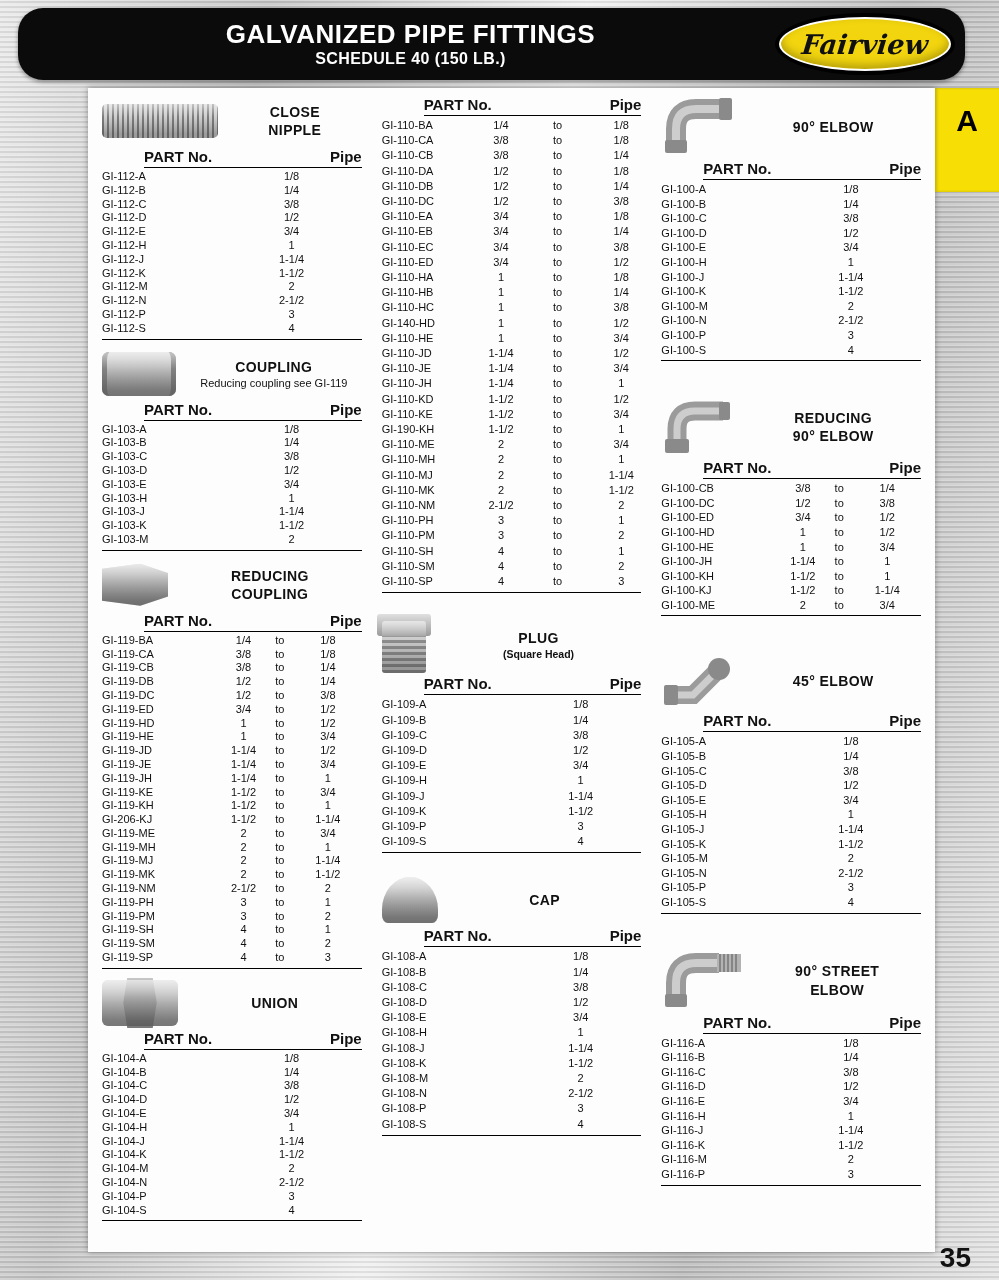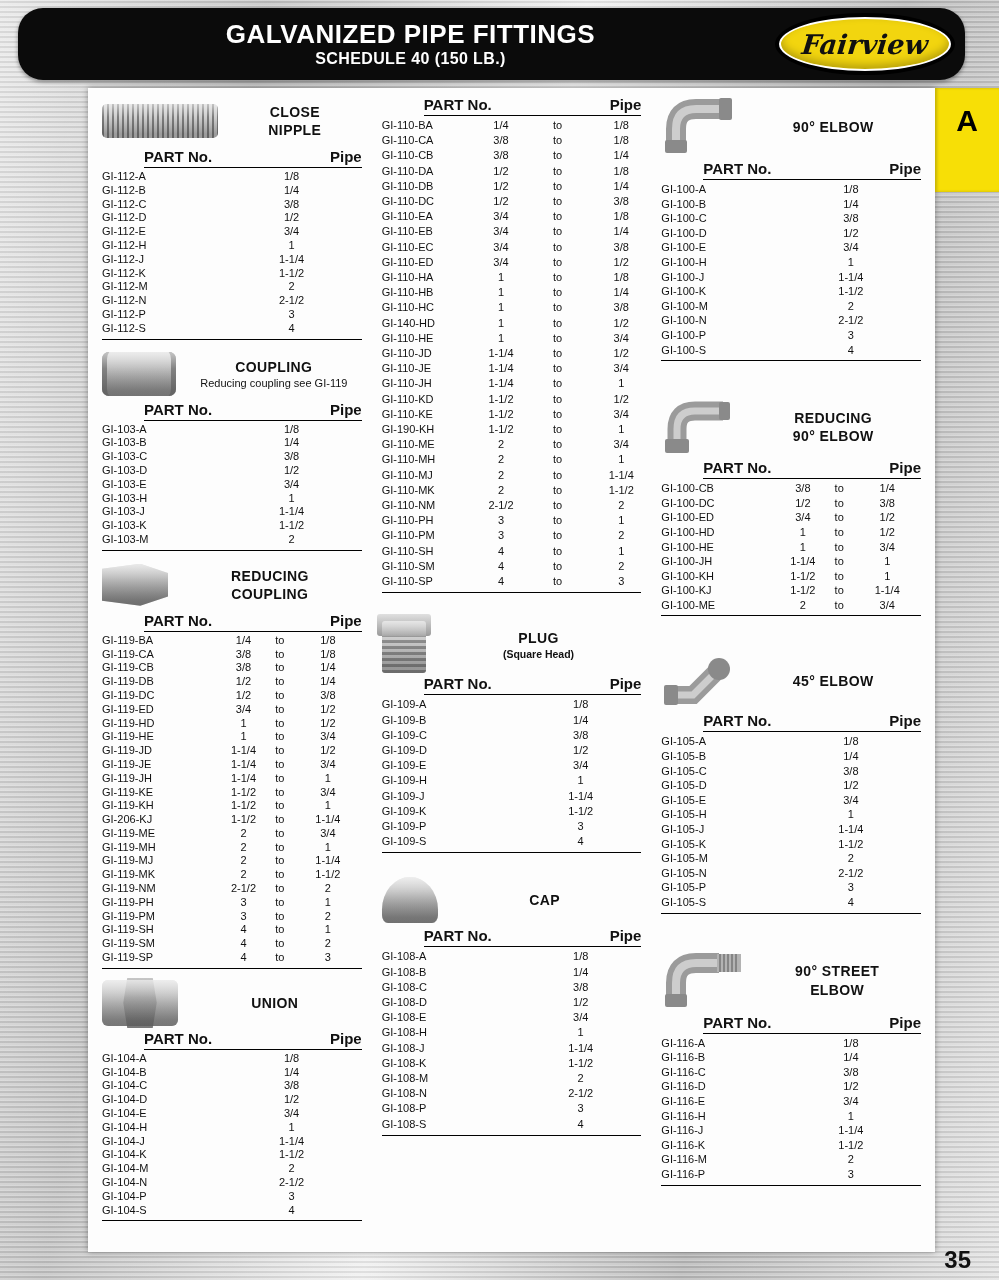--- a/index.html
+++ b/index.html
@@ -72,21 +72,21 @@
   .ph-plug::before{content:"";position:absolute;left:-5px;right:-5px;top:-7px;height:22px;border-radius:3px;
     background:linear-gradient(180deg,#e0e0e0,#9a9a9a);}
   .ph-cap{width:56px;height:46px;border-radius:50% 50% 6px 6px / 70% 70% 8px 8px;background:linear-gradient(180deg,#d9d9d9,#929292);}
   .ph-svg{flex:0 0 auto;}
   
   .tab-a{
     position:absolute;right:0;top:88px;width:64px;height:104px;background:#f7df06;
     display:flex;justify-content:center;align-items:flex-start;padding-top:16px;box-sizing:border-box;
     font-size:30px;font-weight:bold;color:#000;box-shadow:inset 2px 0 3px rgba(0,0,0,.2);
   }
-  .page-num{position:absolute;right:28px;bottom:6px;font-size:24px;font-weight:bold;color:#111;}
+  .page-num{position:absolute;right:28px;bottom:6px;font-size:28px;font-weight:bold;color:#111;}
 </style>
 </head>
 <body>
 
 <div class="header-band">
   <div class="header-text">
     <div class="header-title">GALVANIZED PIPE FITTINGS</div>
     <div class="header-sub">SCHEDULE 40 (150 LB.)</div>
   </div>
   <div class="logo">

